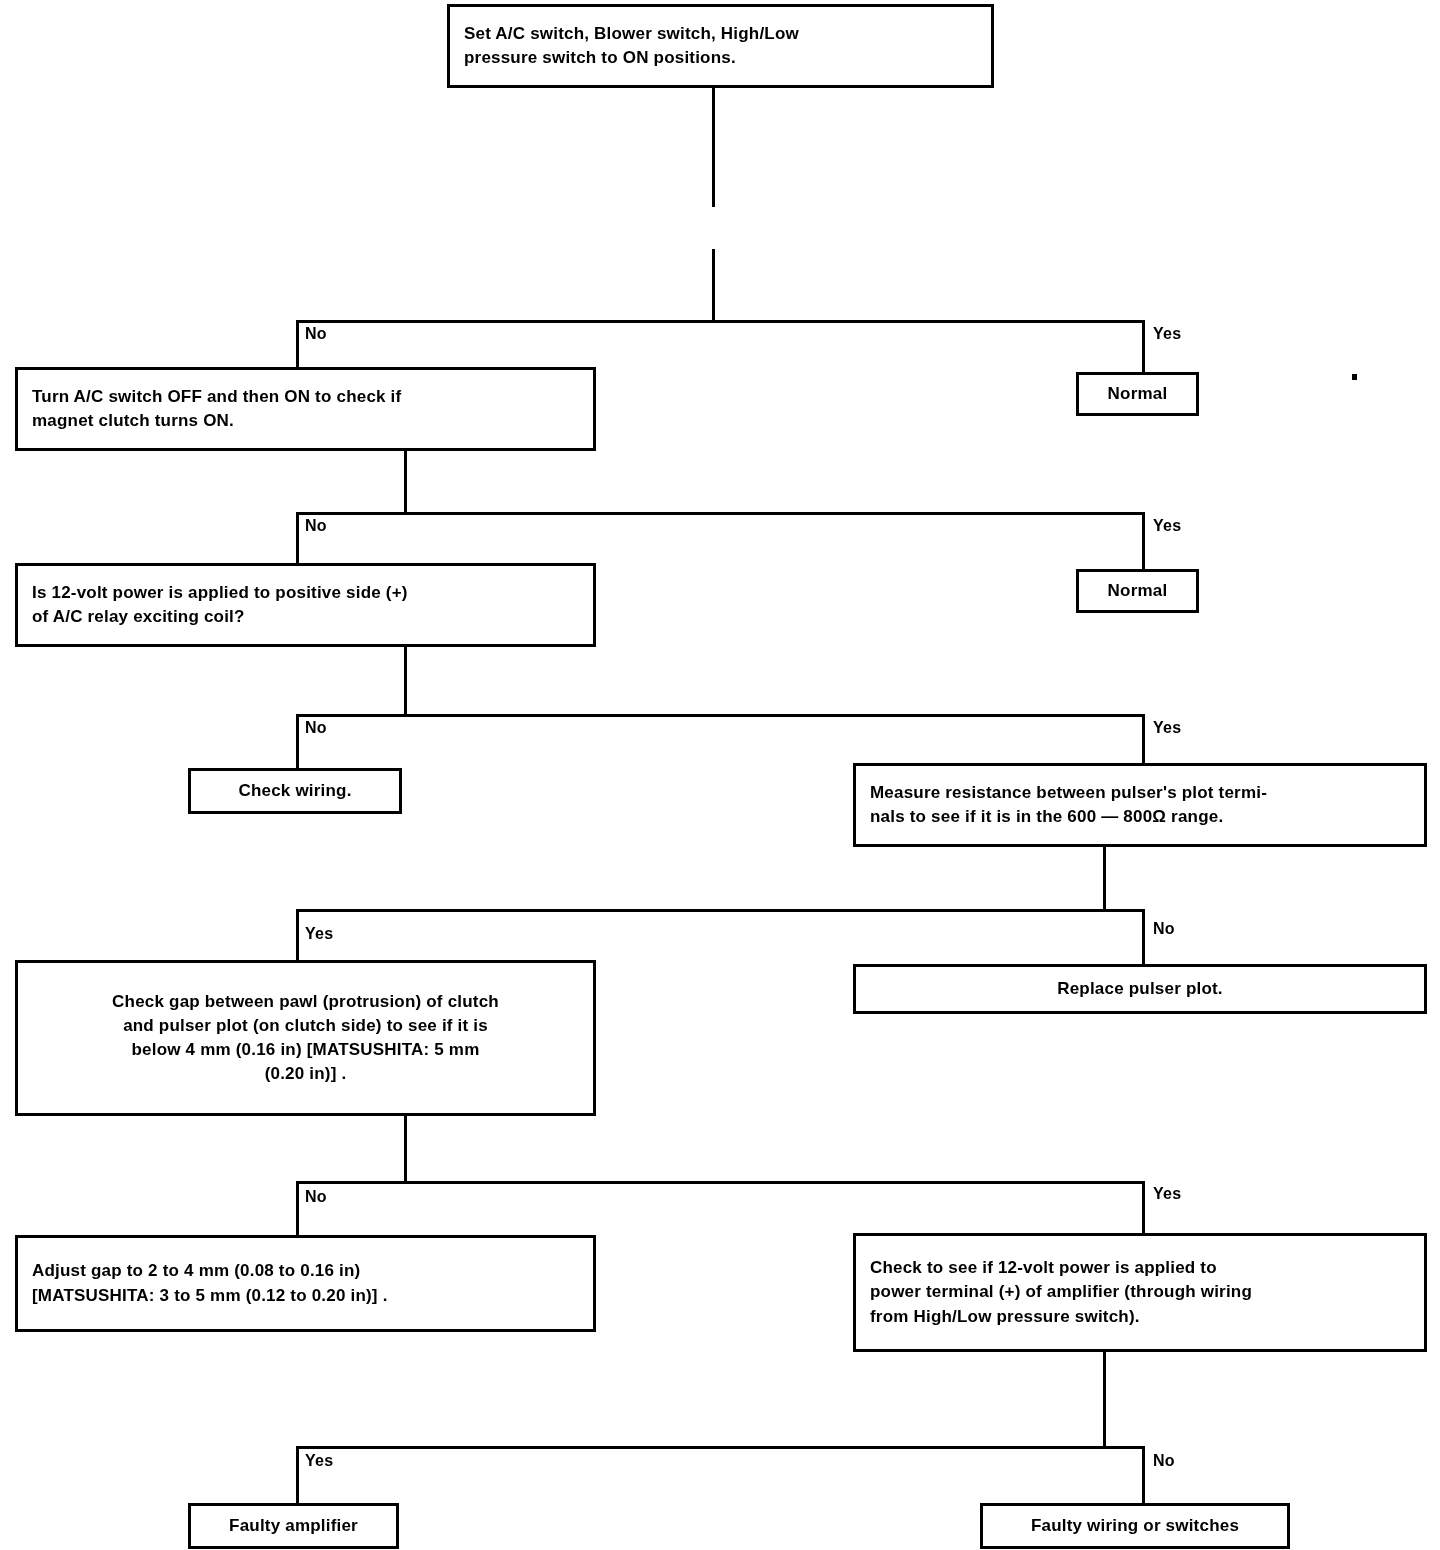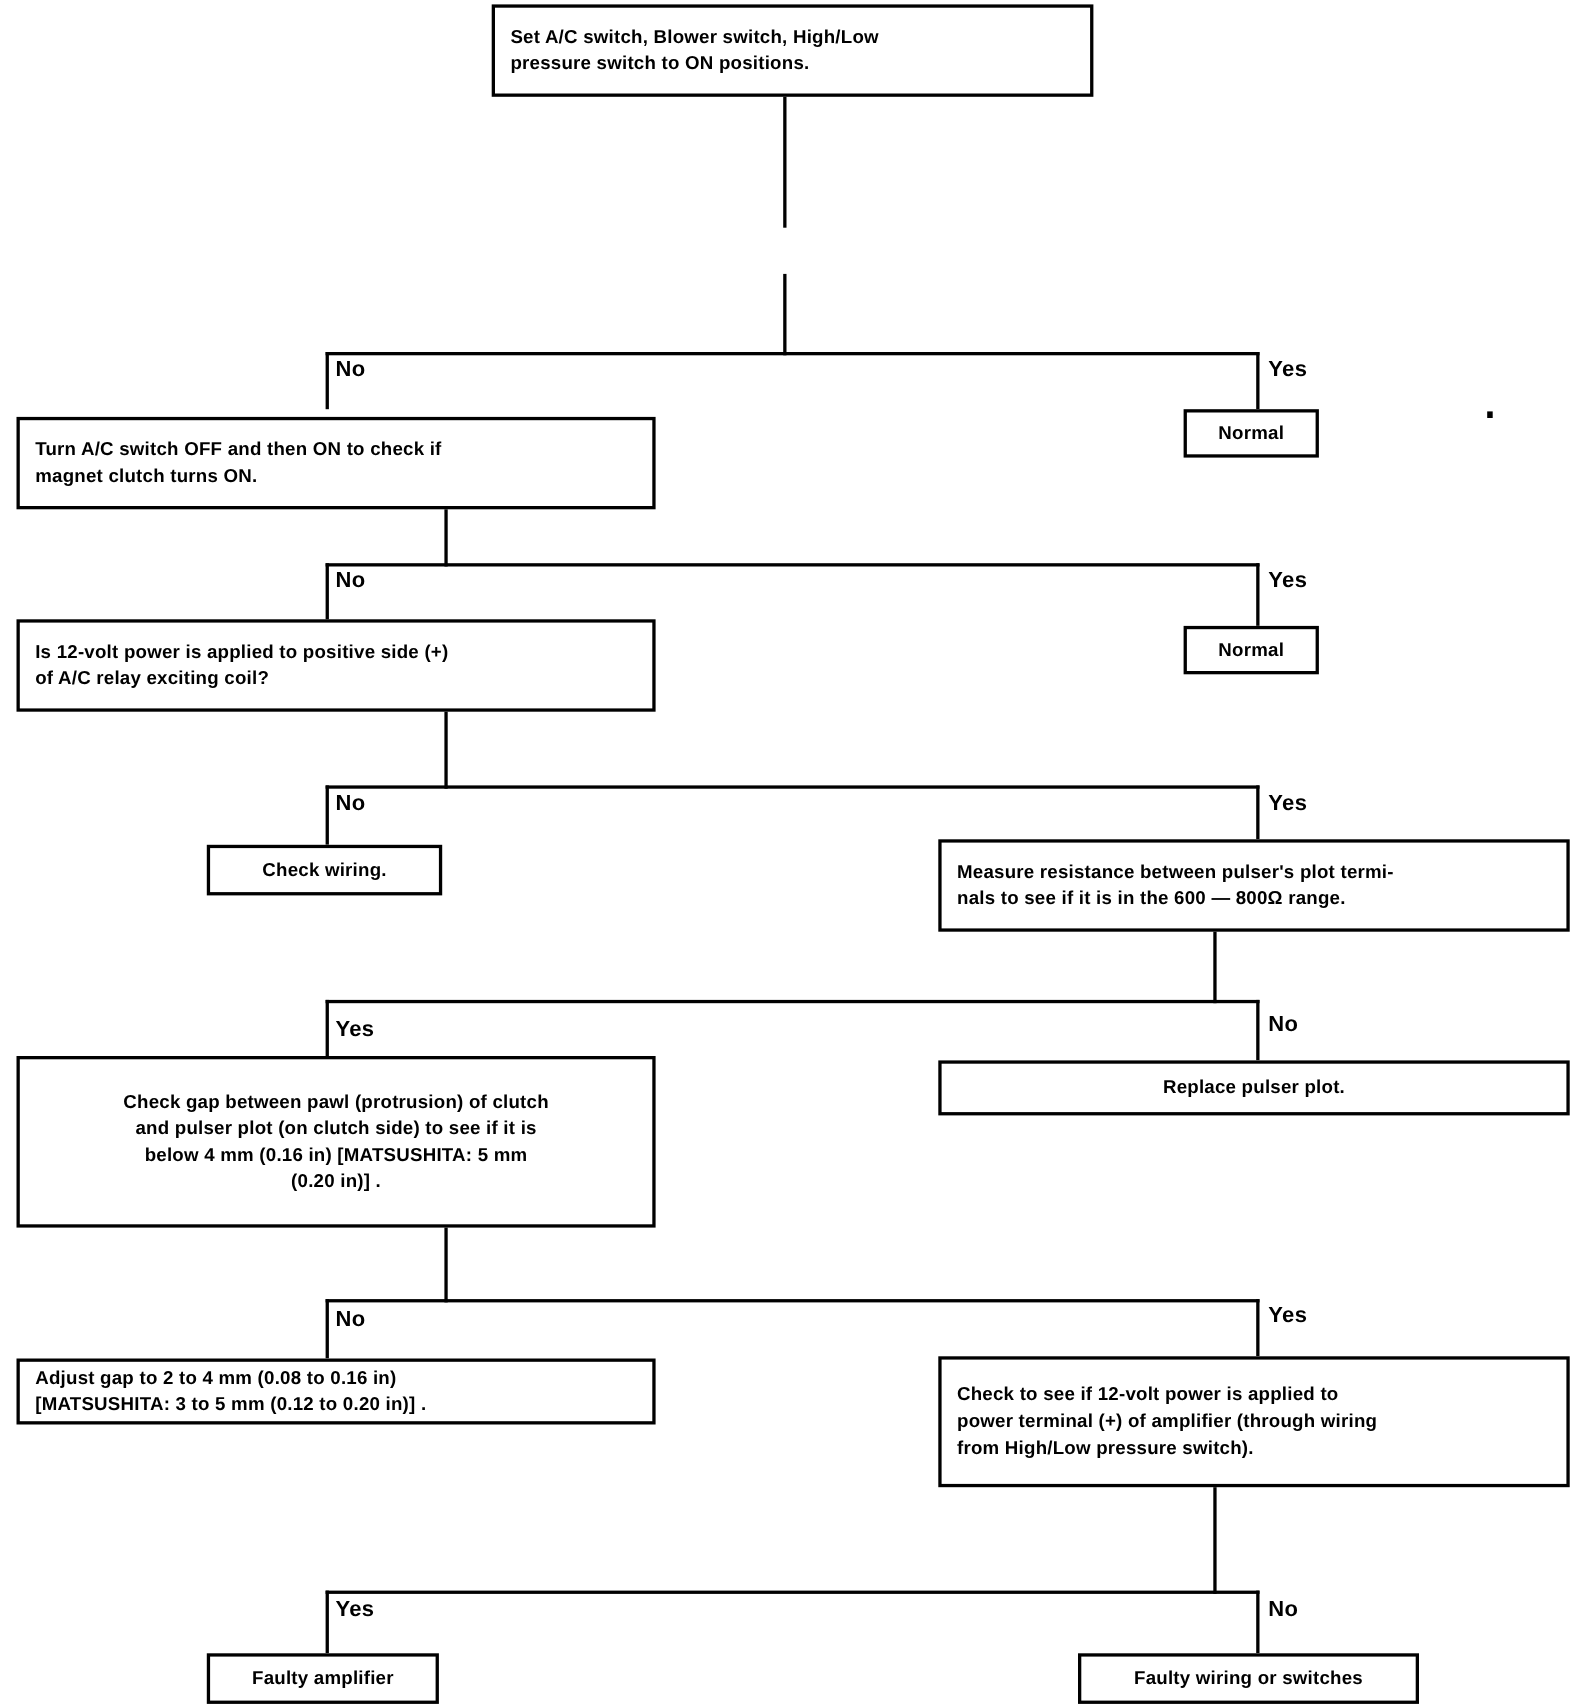--- a/index.html
+++ b/index.html
@@ -46,21 +46,21 @@
     position: absolute;
     background: #000000;
     z-index: 1;
   }
   .vline { width: 3px; }
   .hline { height: 3px; }
   .label {
     position: absolute;
     color: #000000;
     font-weight: bold;
-    font-size: 20px;
+    font-size: 16px;
     letter-spacing: 0.3px;
     z-index: 4;
     white-space: nowrap;
   }
   .dot {
     position: absolute;
     width: 5px;
     height: 6px;
     background: #000000;
     z-index: 2;
@@ -83,21 +83,21 @@
   <div class="line hline" style="left:296px; top:320px; width:849px; height:3px;"></div>
   <div class="line vline" style="left:296px; top:320px; width:3px; height:52px;"></div>
   <div class="line vline" style="left:1142px; top:320px; width:3px; height:52px;"></div>
   <div class="label" style="left:305px; top:325px;">No</div>
   <div class="label" style="left:1153px; top:325px;">Yes</div>
 
   <div class="box pad center" style="left:1076px; top:372px; width:123px; height:44px;">
     <span class="txt">Normal</span>
   </div>
 
-  <div class="box pad" style="left:15px; top:379px; width:581px; height:84px;">
+  <div class="box pad" style="left:15px; top:367px; width:581px; height:84px;">
     <span class="txt">Turn A/C switch OFF and then ON to check if
 magnet clutch turns ON.</span>
   </div>
 
   <div class="line vline" style="left:404px; top:449px; width:3px; height:66px;"></div>
   <div class="line hline" style="left:296px; top:512px; width:849px; height:3px;"></div>
   <div class="line vline" style="left:296px; top:512px; width:3px; height:53px;"></div>
   <div class="line vline" style="left:1142px; top:512px; width:3px; height:57px;"></div>
   <div class="label" style="left:305px; top:517px;">No</div>
   <div class="label" style="left:1153px; top:517px;">Yes</div>
@@ -145,21 +145,21 @@
 (0.20 in)] .</span>
   </div>
 
   <div class="line vline" style="left:404px; top:1114px; width:3px; height:70px;"></div>
   <div class="line hline" style="left:296px; top:1181px; width:849px; height:3px;"></div>
   <div class="line vline" style="left:296px; top:1181px; width:3px; height:54px;"></div>
   <div class="line vline" style="left:1142px; top:1181px; width:3px; height:52px;"></div>
   <div class="label" style="left:305px; top:1188px;">No</div>
   <div class="label" style="left:1153px; top:1185px;">Yes</div>
 
-  <div class="box pad" style="left:15px; top:1235px; width:581px; height:60px;">
+  <div class="box pad" style="left:15px; top:1235px; width:581px; height:97px;">
     <span class="txt">Adjust gap to 2 to 4 mm (0.08 to 0.16 in)
 [MATSUSHITA: 3 to 5 mm (0.12 to 0.20 in)] .</span>
   </div>
 
   <div class="box pad" style="left:853px; top:1233px; width:574px; height:119px;">
     <span class="txt">Check to see if 12-volt power is applied to
 power terminal (+) of amplifier (through wiring
 from High/Low pressure switch).</span>
   </div>
 

